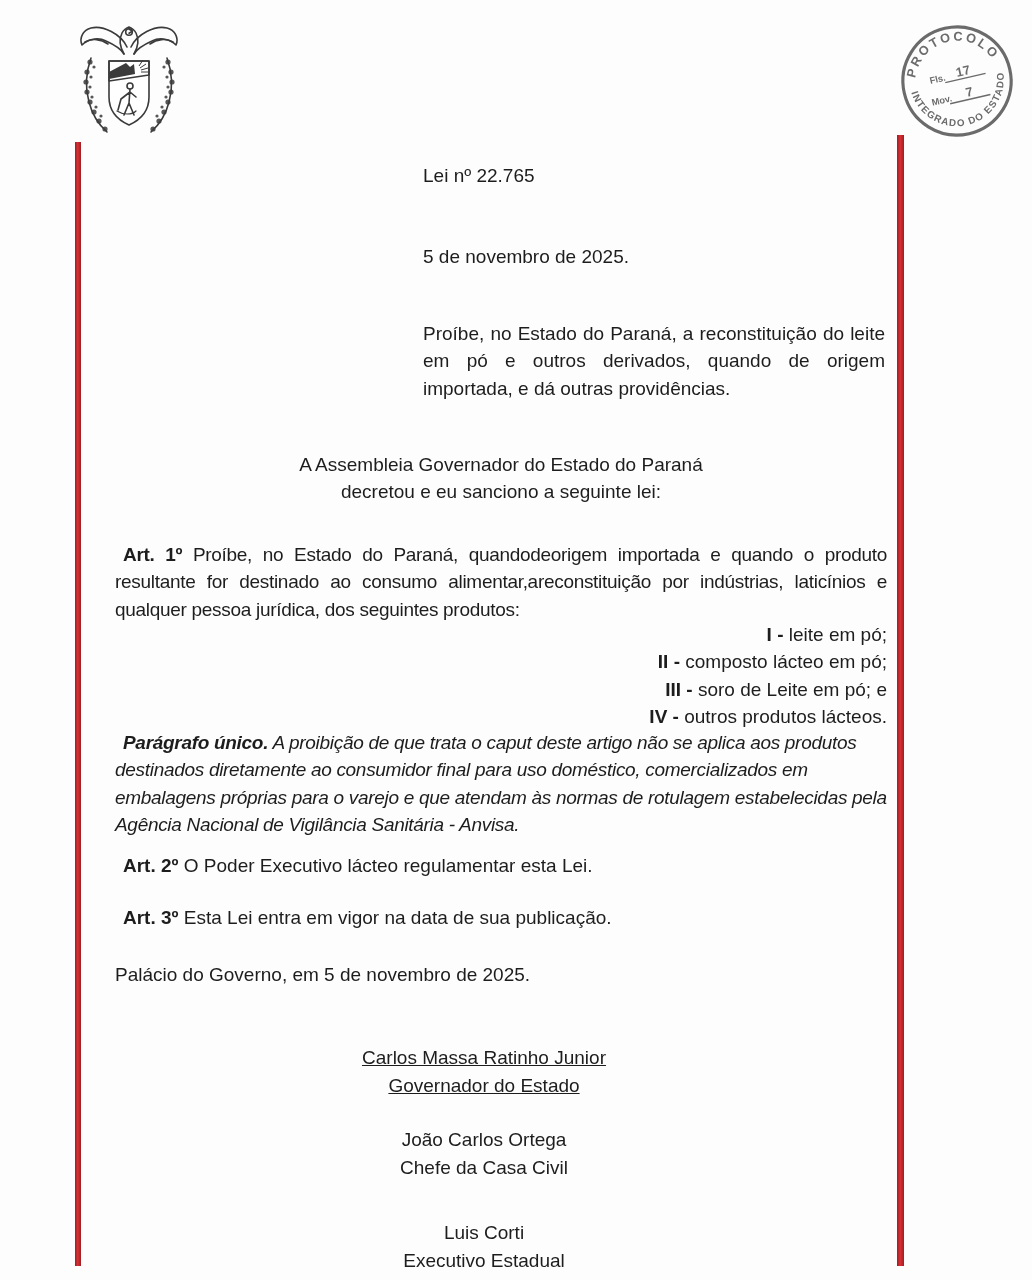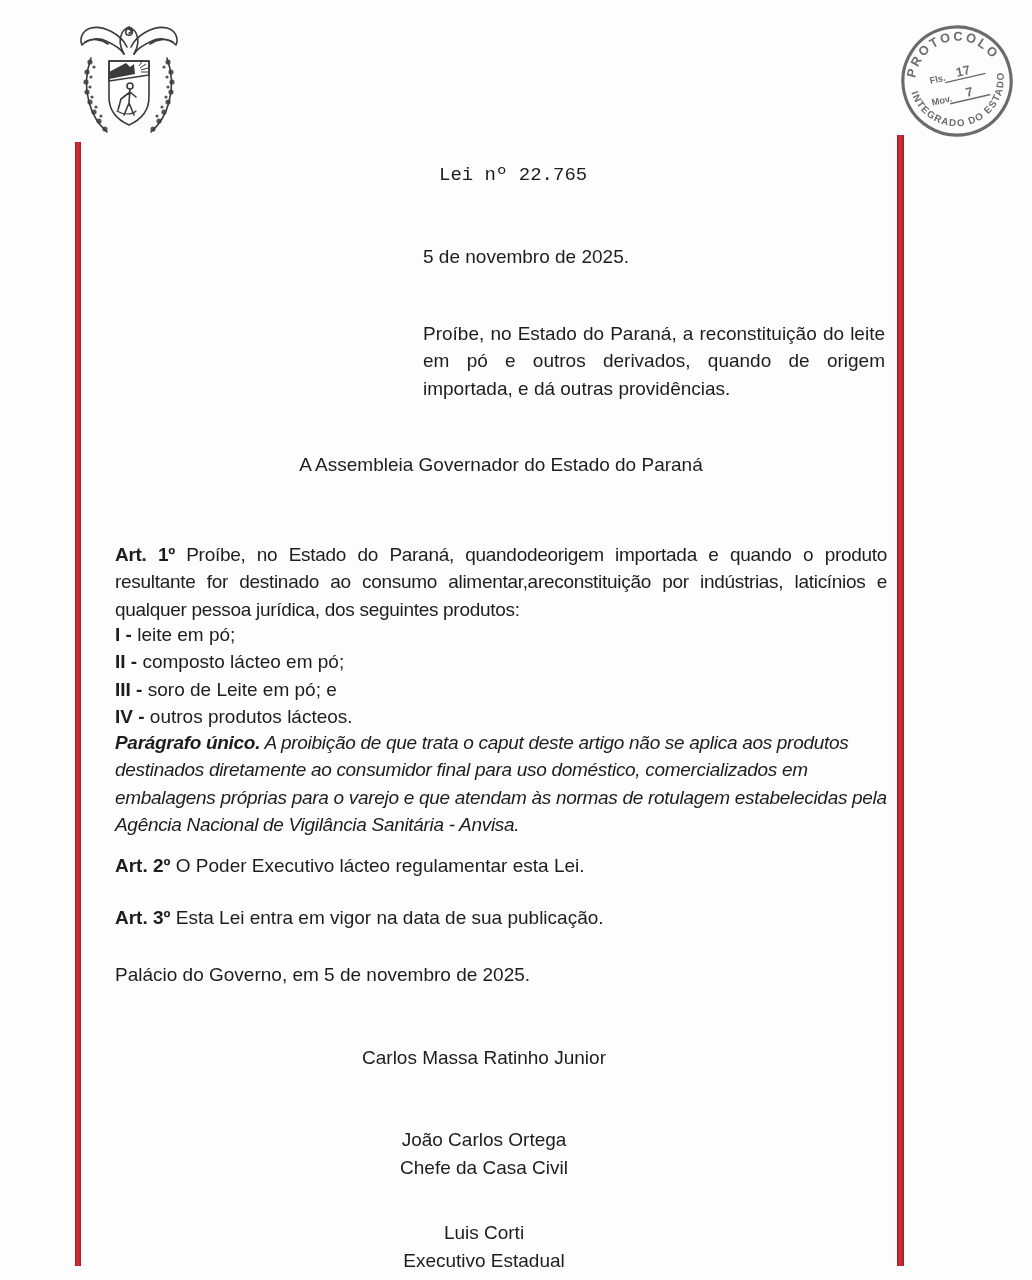--- a/index.html
+++ b/index.html
@@ -30,37 +30,37 @@
 
   
   .stamp{position:absolute;left:898px;top:22px;width:118px;height:118px;transform:rotate(-8deg);opacity:.88;}
   .stamp-stroke{stroke:var(--stamp-color);}
   .stamp-fill{fill:var(--stamp-color);}
   .stamp text{font-family:"Liberation Sans",sans-serif;}
 
   
   .content{position:absolute;left:115px;top:0;width:772px;height:1280px;}
   .content p{margin:0;font-size:19px;line-height:27.4px;}
-  .law-num{position:absolute;top:162px;left:324px;font-family:Liberation Mono, monospace;}
+  .law-num{position:absolute;top:162px;left:308px;}
   .law-date{position:absolute;top:243px;left:308px;}
   .ementa{position:absolute;top:320px;left:308px;width:462px;text-align:justify;}
   .preamble{position:absolute;top:451px;left:0;width:100%;text-align:center;}
   .art1{position:absolute;top:541px;left:0;width:100%;text-align:justify;letter-spacing:-0.3px;}
-  .items{position:absolute;top:621px;left:0;width:100%;}
+  .items{position:absolute;top:621px;left:0;width:100%;text-align:right;}
   .items p{line-height:27.3px;}
   .pu{position:absolute;top:729px;left:0;width:100%;letter-spacing:-0.3px;line-height:27.2px;font-style:italic;}
   .art2{position:absolute;top:852px;left:0;}
   .art3{position:absolute;top:904px;left:0;}
   .palacio{position:absolute;top:961px;left:0;}
   .sig{position:absolute;left:0;width:100%;text-align:center;margin-left:-17px;}
   .sig p{line-height:28px;}
-  .sig1{top:1044px;}
+  .sig1{top:1044px;text-decoration:underline;}
   .sig2{top:1126px;}
   .sig3{top:1219px;}
-  b{font-weight:bold;}
+  b{font-weight:bold;margin-left:8px;}
 </style>
 </head>
 <body>
 
 <div class="page">
 
   <svg class="coat" viewBox="0 0 110 130" aria-hidden="true">
     <g fill="none" stroke="var(--coat-color)" stroke-width="1.6" stroke-linecap="round" stroke-linejoin="round">
 
       <path d="M53 27 C47 14 29 5 17 8 C9 10 5 18 8 25 C14 19 24 17 32 21 C41 25 47 29 50 34"></path>
@@ -149,20 +149,21 @@
   <main class="content">
 
     <p class="law-num">Lei nº 22.765</p>
 
     <p class="law-date">5 de novembro de 2025.</p>
 
     <p class="ementa">Proíbe, no Estado do Paraná, a reconstituição do leite em pó e outros derivados, quando de origem importada, e dá outras providências.</p>
 
     <p class="preamble">
       <span>A Assembleia Governador do Estado do Paraná</span><br>
+      <span>decretou e eu sanciono a seguinte lei:</span>
     </p>
 
     <p class="art1">
       <b>Art. 1º</b>
       <span>Proíbe, no Estado do Paraná, quandodeorigem importada e quando o produto resultante for destinado ao consumo alimentar,areconstituição por indústrias, laticínios e qualquer pessoa jurídica, dos seguintes produtos:</span>
     </p>
 
     <div class="items">
       <p><b>I -</b> <span>leite em pó;</span></p>
       <p><b>II -</b> <span>composto lácteo em pó;</span></p>
@@ -182,20 +183,21 @@
 
     <p class="art3">
       <b>Art. 3º</b>
       <span>Esta Lei entra em vigor na data de sua publicação.</span>
     </p>
 
     <p class="palacio">Palácio do Governo, em 5 de novembro de 2025.</p>
 
     <div class="sig sig1">
       <p>Carlos Massa Ratinho Junior</p>
+      <p>Governador do Estado</p>
     </div>
 
     <div class="sig sig2">
       <p>João Carlos Ortega</p>
       <p>Chefe da Casa Civil</p>
     </div>
 
     <div class="sig sig3">
       <p>Luis Corti</p>
       <p>Executivo Estadual</p>

